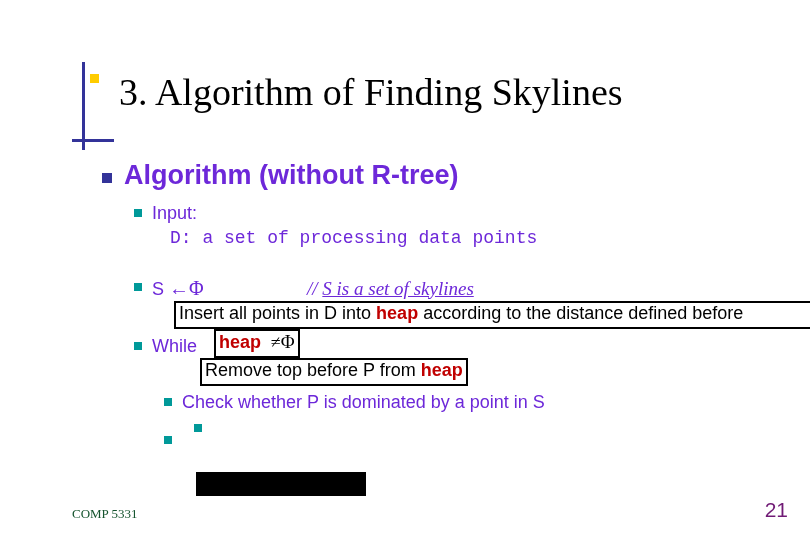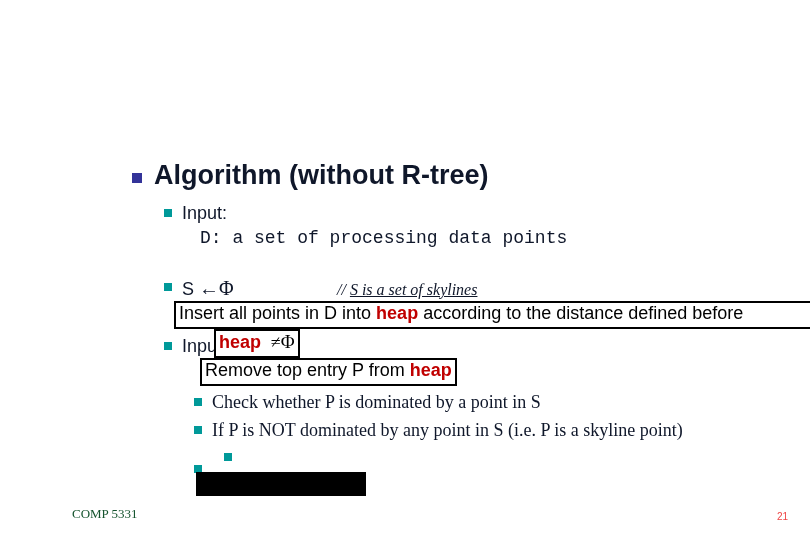--- a/index.html
+++ b/index.html
@@ -41,52 +41,52 @@
   }
   .title-text {
     position: absolute;
     left: 47px; top: 8px;
     font-family: "Times New Roman", Times, serif;
     font-size: 38px;
     color: #000;
   }
   .content {
     position: absolute;
-    left: 126px; top: 160px;
+    left: 96px; top: 160px;
     width: 660px;
     font-size: 18px;
-    color: #0f172a;
+    color: #6d28d9;
   }
   .b1 { position: absolute; width: 10px; height: 10px; background: #333399; }
   .b2 { position: absolute; width: 8px; height: 8px; background: #009999; }
   .lvl1 { position: relative; padding-left: 28px; margin-bottom: 10px; }
   .lvl1-head {
     font-weight: bold;
     font-size: 27px;
     font-family: Verdana, sans-serif;
   }
   .lvl2 { position: relative; padding-left: 56px; margin-top: 8px; font-size: 18px; line-height: 1.35; }
-  .lvl3 { position: relative; padding-left: 86px; margin-top: 4px; font-size: 18px; line-height: 1.35; font-family: Liberation Serif, serif; }
+  .lvl3 { position: relative; padding-left: 86px; margin-top: 4px; font-size: 18px; line-height: 1.35; }
   .lvl4 { position: relative; padding-left: 116px; margin-top: 2px; font-size: 18px; line-height: 1.35; }
   .b-lvl1 { left: 6px; top: 13px; }
   .b-lvl2 { left: 38px; top: 8px; }
   .b-lvl3 { left: 68px; top: 8px; }
   .b-lvl4 { left: 98px; top: 8px; }
   .footer-left {
     position: absolute;
     left: 72px; bottom: 18px;
     font-size: 13px;
     color: #14532d;
     font-family: Liberation Serif, serif;
   }
   .footer-right {
     position: absolute;
     right: 22px; bottom: 18px;
-    font-size: 10px;
-    color: #ef4444;
+    font-size: 21px;
+    color: #701a75;
     font-family: Arial, sans-serif;
   }
   .italic { font-style: italic; }
   .tnr { font-family: "Times New Roman", Times, serif; }
   .assign-s { display: inline-block; width: 150px; }
   .phi { font-family: "Times New Roman", serif; }
   .boxed {
     position: absolute;
     background: #fff;
     border: 2px solid #000;
@@ -99,64 +99,68 @@
   .blackbox {
     position: absolute;
     background: #000;
   }
 </style>
 </head>
 <body>
 
 <div class="slide">
 
+  <div class="title-wrap">
+    <div class="title-deco">
+      <div class="title-bar-v"></div>
+      <div class="title-bar-h"></div>
+      <div class="title-dot"></div>
+    </div>
+    <div class="title-text">3. Algorithm of Finding Skylines</div>
+  </div>
 
   <div class="content">
 
     <div class="lvl1">
       <span class="b1 b-lvl1"></span>
       <span class="lvl1-head">Algorithm (without R-tree)</span>
     </div>
 
     <div class="lvl2" style="margin-top:4px;">
       <span class="b2 b-lvl2"></span>
       <span>Input:</span><br>
       <span style="padding-left:18px;font-family:Liberation Mono, monospace;">D: a set of processing data points</span>
     </div>
 
     <div class="lvl2" style="margin-top:24px;">
       <span class="b2 b-lvl2"></span>
       <span class="assign-s">
         <span>S</span>
         <span class="tnr" style="font-size:20px;">←</span><span class="phi" style="font-size:20px;">Φ</span>
       </span>
-      <span class="tnr italic" style="font-size:16px;"><span>// </span><span style="text-decoration:underline;">S is a set of skylines</span></span>
+      <span class="tnr italic" style="font-size:19px;"><span>// </span><span style="text-decoration:underline;">S is a set of skylines</span></span>
     </div>
 
     <div style="height:26px;"></div>
 
     <div class="lvl2" style="margin-top:6px;">
       <span class="b2 b-lvl2"></span>
-      <span>Input</span>
+      <span>While</span>
     </div>
 
     <div class="lvl3" style="margin-top:4px; visibility:hidden;">
       
       <span>placeholder for remove box height</span>
     </div>
 
     <div class="lvl3">
       <span class="b2 b-lvl3"></span>
       <span>Check whether P is dominated by a point in S</span>
     </div>
 
-    <div class="lvl3">
-      <span class="b2 b-lvl3"></span>
-      <span>If P is NOT dominated by any point in S (i.e. P is a skyline point)</span>
-    </div>
 
     <div class="lvl4">
       <span class="b2 b-lvl4"></span>
     </div>
 
     <div class="lvl3" style="margin-top:14px; height:12px;">
       <span class="b2 b-lvl3"></span>
     </div>
 
   </div>
@@ -164,21 +168,21 @@
   <div class="boxed" style="left:174px; top:301px; width:682px;">
     <span>Insert all points in D into </span><span class="heap-red">heap</span><span> according to the distance defined before</span>
   </div>
 
   <div class="boxed" style="left:214px; top:329px;">
     <span class="heap-red">heap</span>
     <span class="tnr" style="font-size:19px;">&nbsp;</span><span class="tnr">≠</span><span class="phi" style="font-size:19px;">Φ</span>
   </div>
 
   <div class="boxed" style="left:200px; top:358px;">
-    <span>Remove top entry P from </span><span class="heap-red">heap</span>
+    <span>Remove top before P from </span><span class="heap-red">heap</span>
   </div>
 
   <div class="blackbox" style="left:196px; top:472px; width:170px; height:24px;"></div>
 
   <div class="footer-left">COMP 5331</div>
   <div class="footer-right">21</div>
 
 </div>
 
 </body></html>

